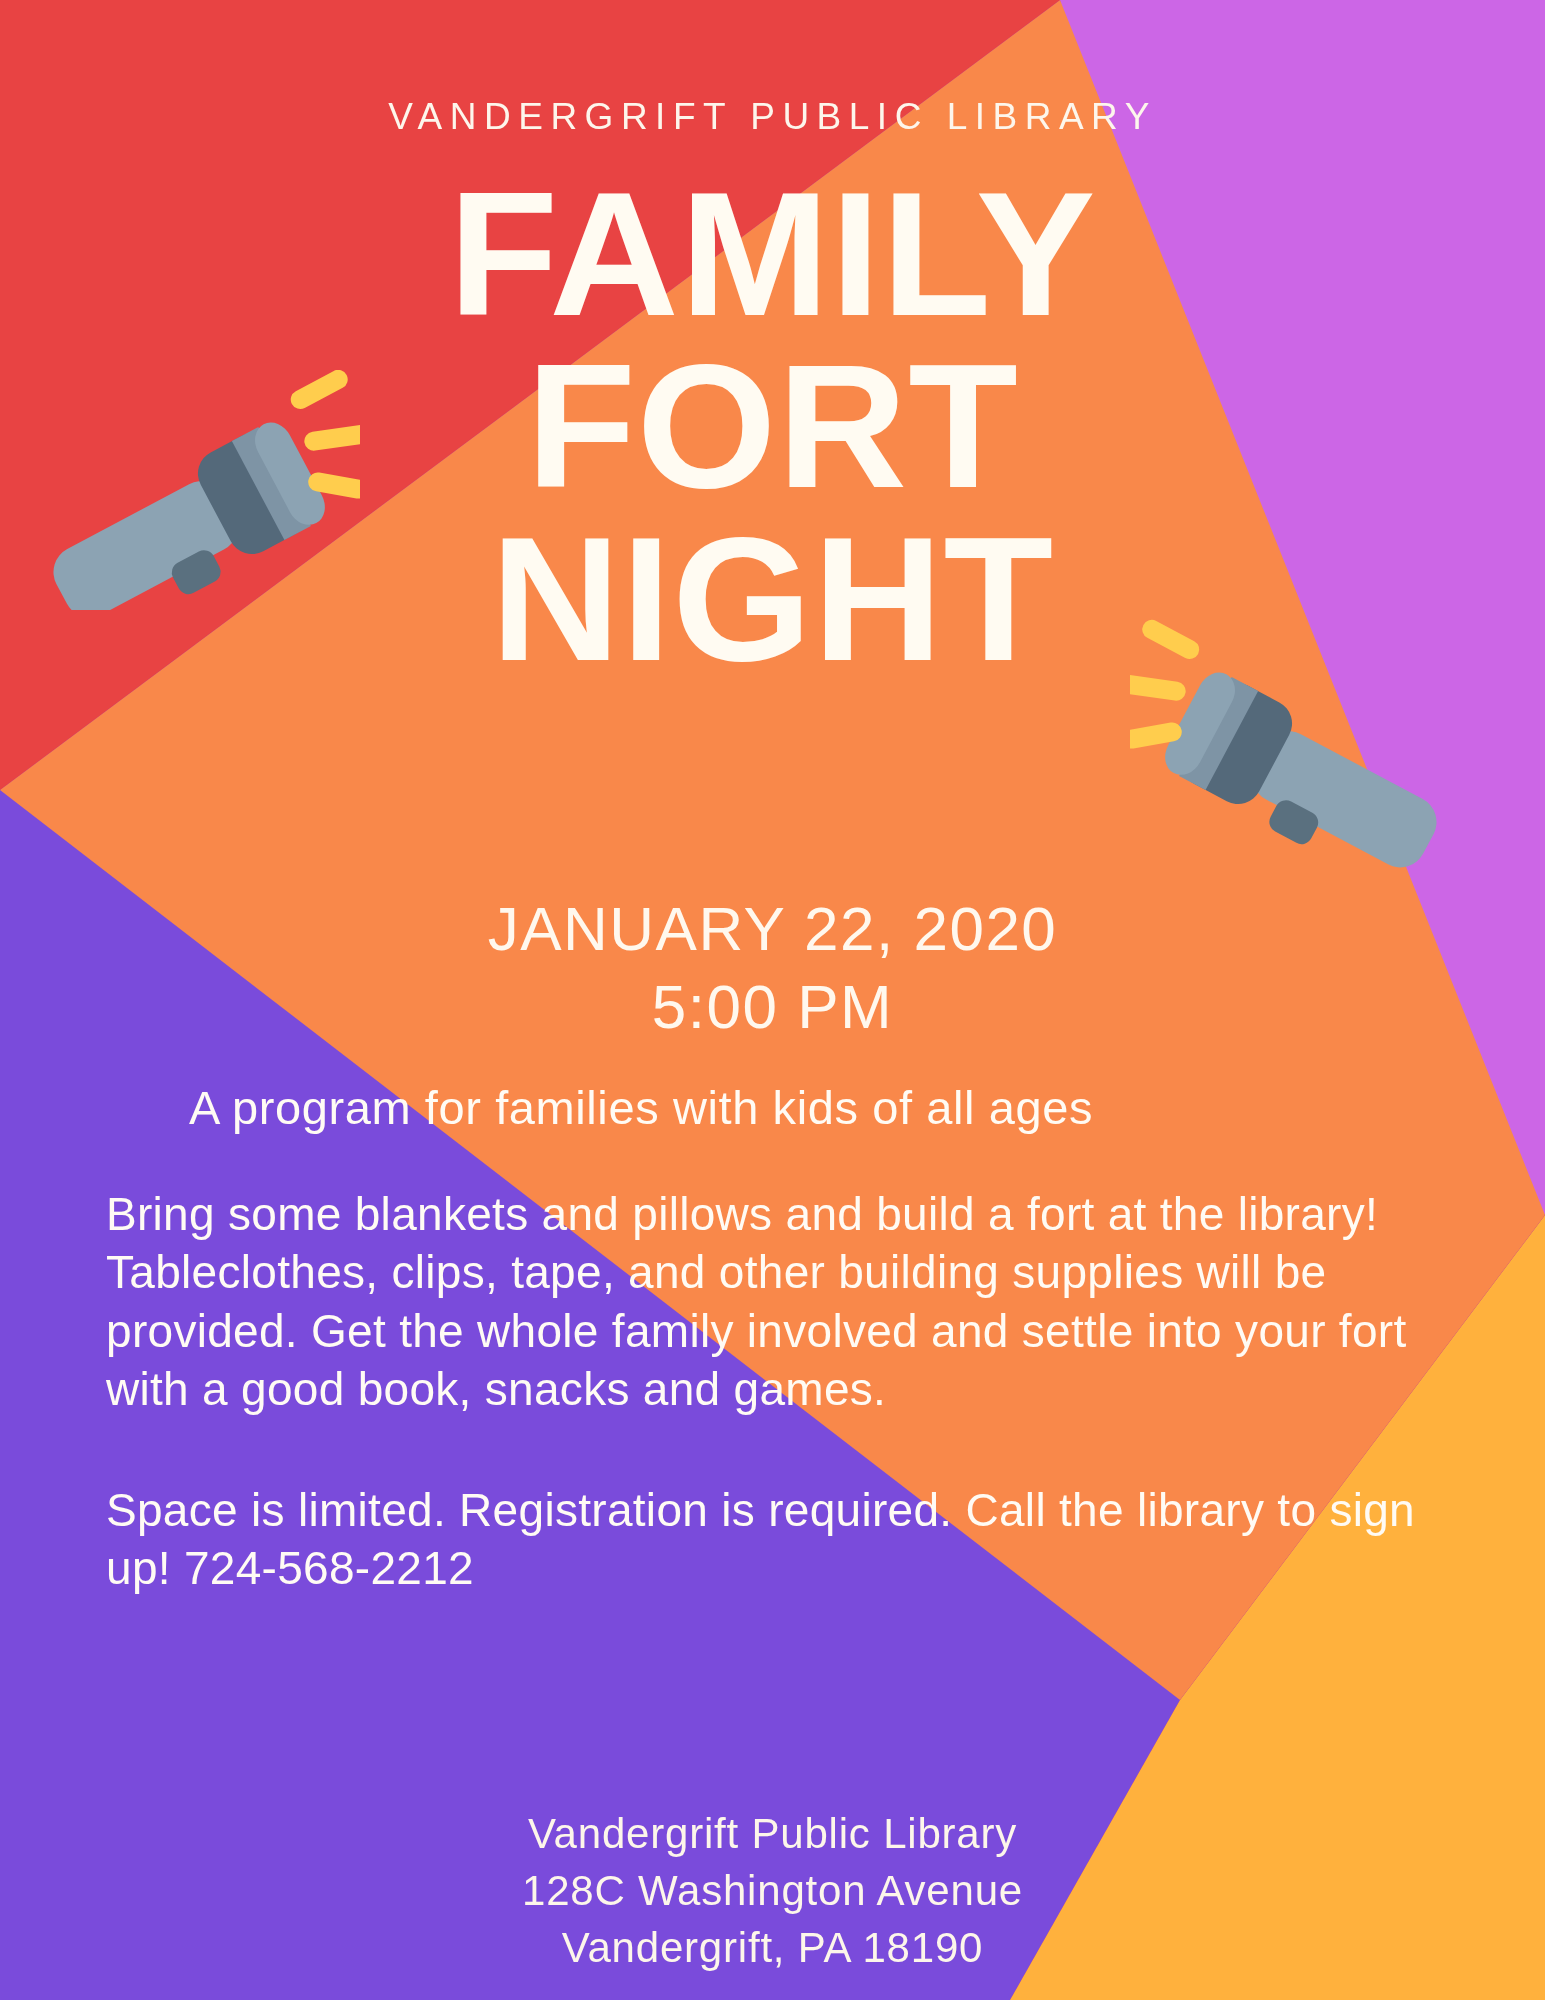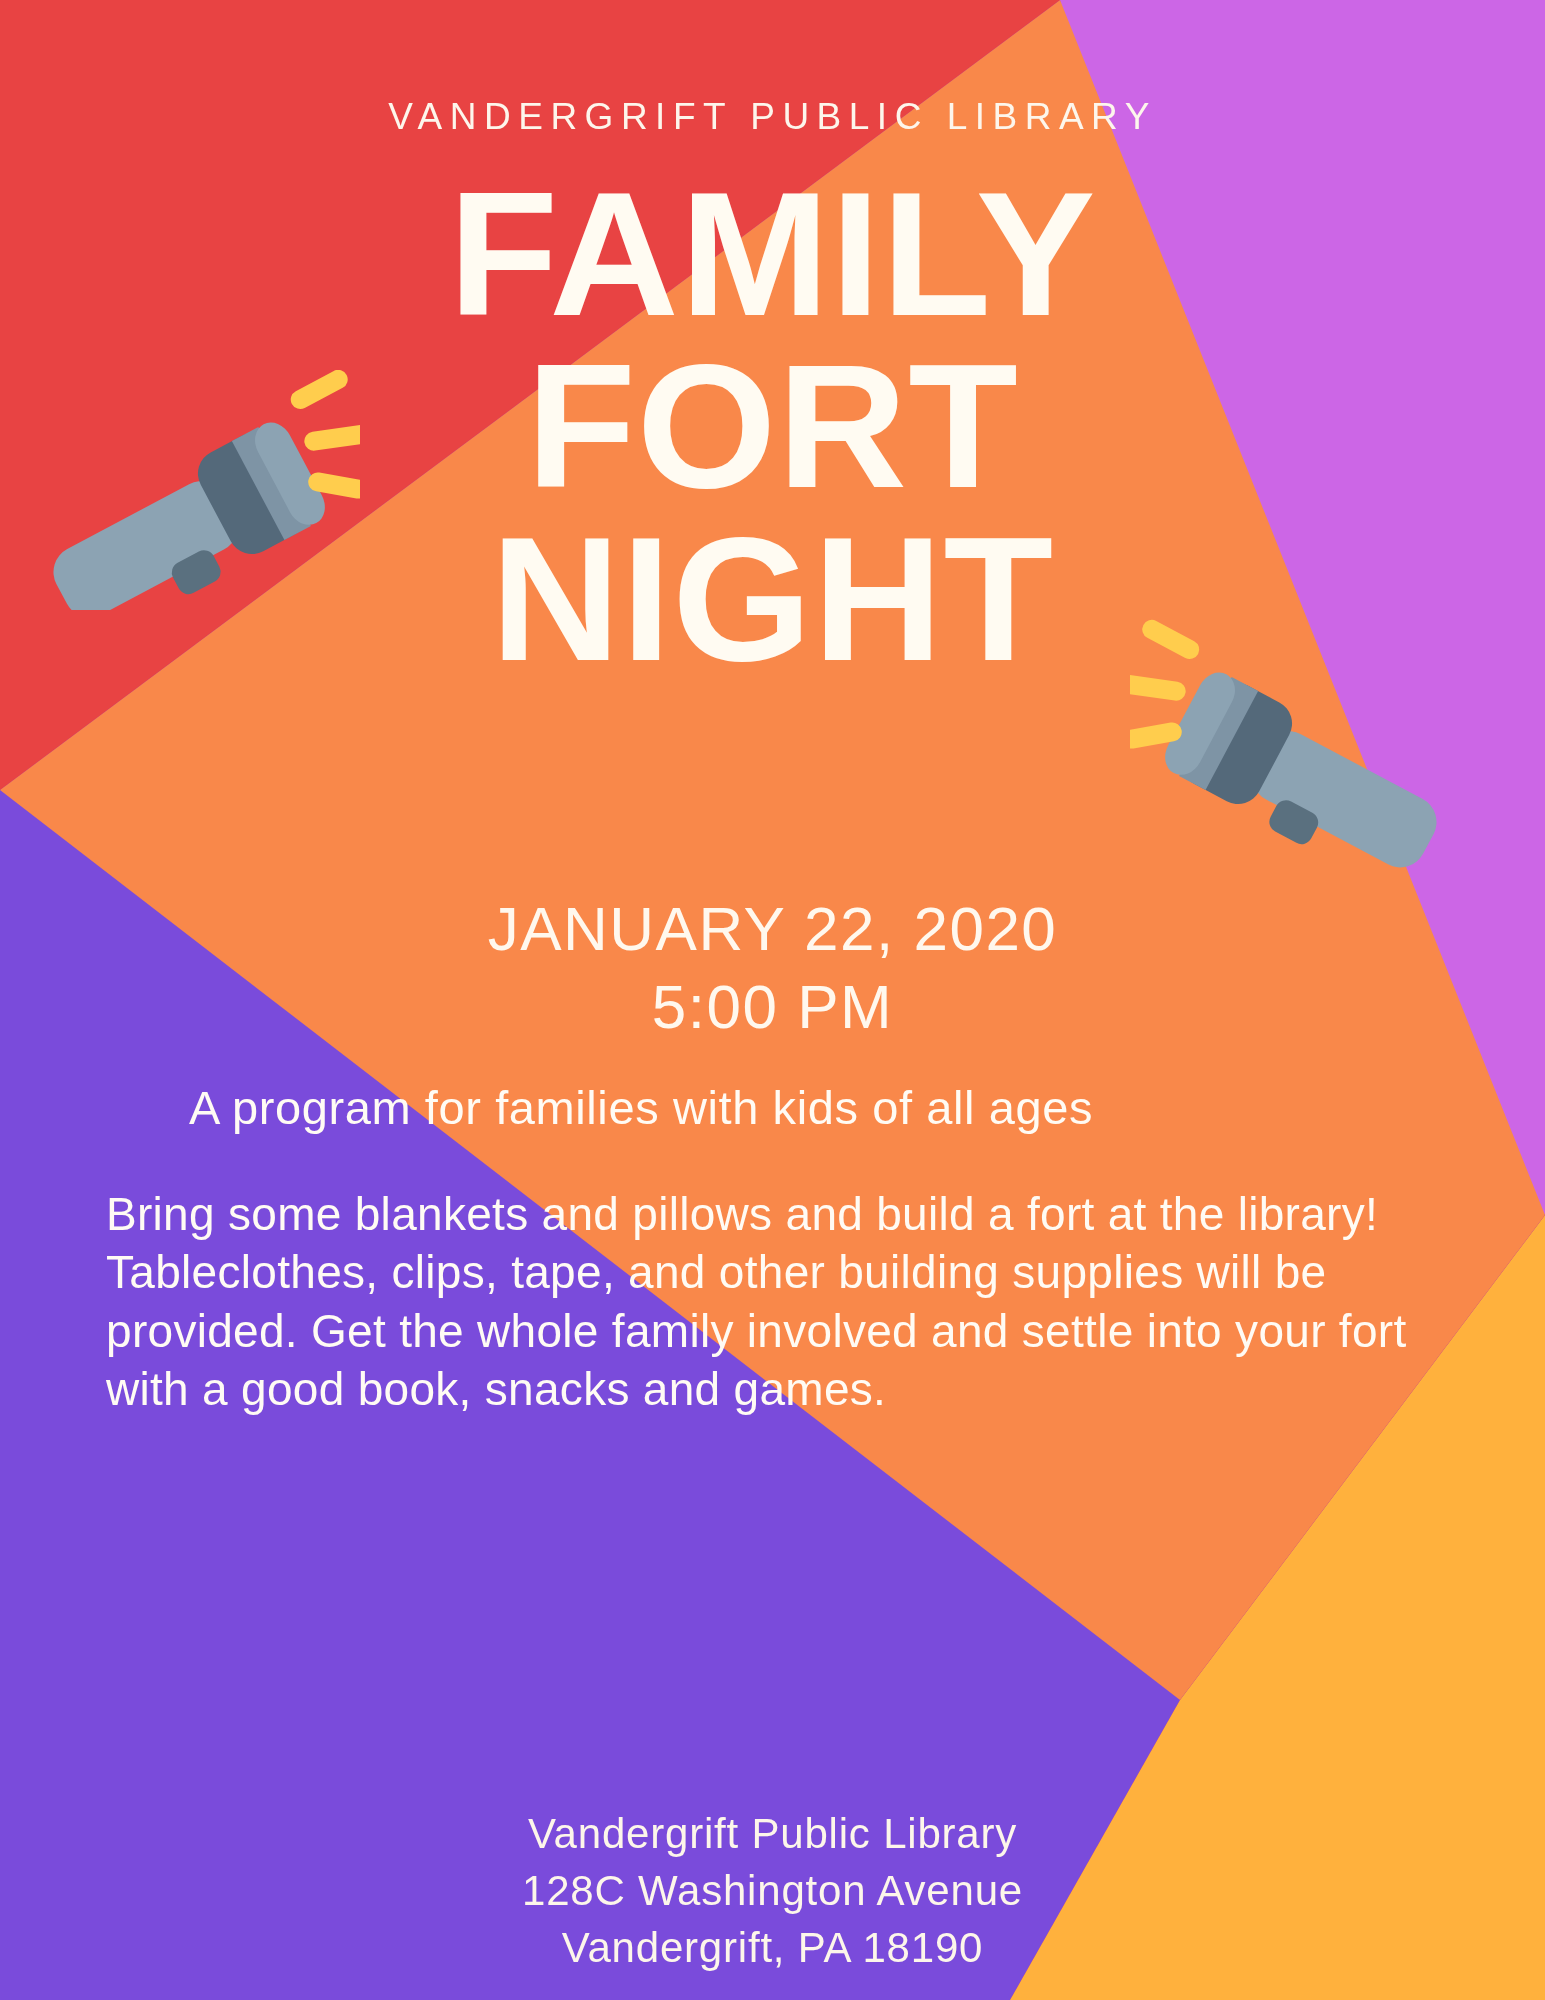--- a/index.html
+++ b/index.html
@@ -185,20 +185,21 @@
 
     <div class="datetime">
       <span>JANUARY 22, 2020</span>
       <span>5:00 PM</span>
     </div>
 
     <div class="tagline">A program for families with kids of all ages</div>
 
     <div class="body-copy">
       <p>Bring some blankets and pillows and build a fort at the library! Tableclothes, clips, tape, and other building supplies will be provided. Get the whole family involved and settle into your fort with a good book, snacks and games.</p>
+      <p class="second">Space is limited. Registration is required. Call the library to sign up! 724-568-2212</p>
     </div>
 
     <div class="footer">
       <span>Vandergrift Public Library</span>
       <span>128C Washington Avenue</span>
       <span>Vandergrift, PA 18190</span>
     </div>
 
   </div>
 </div>

